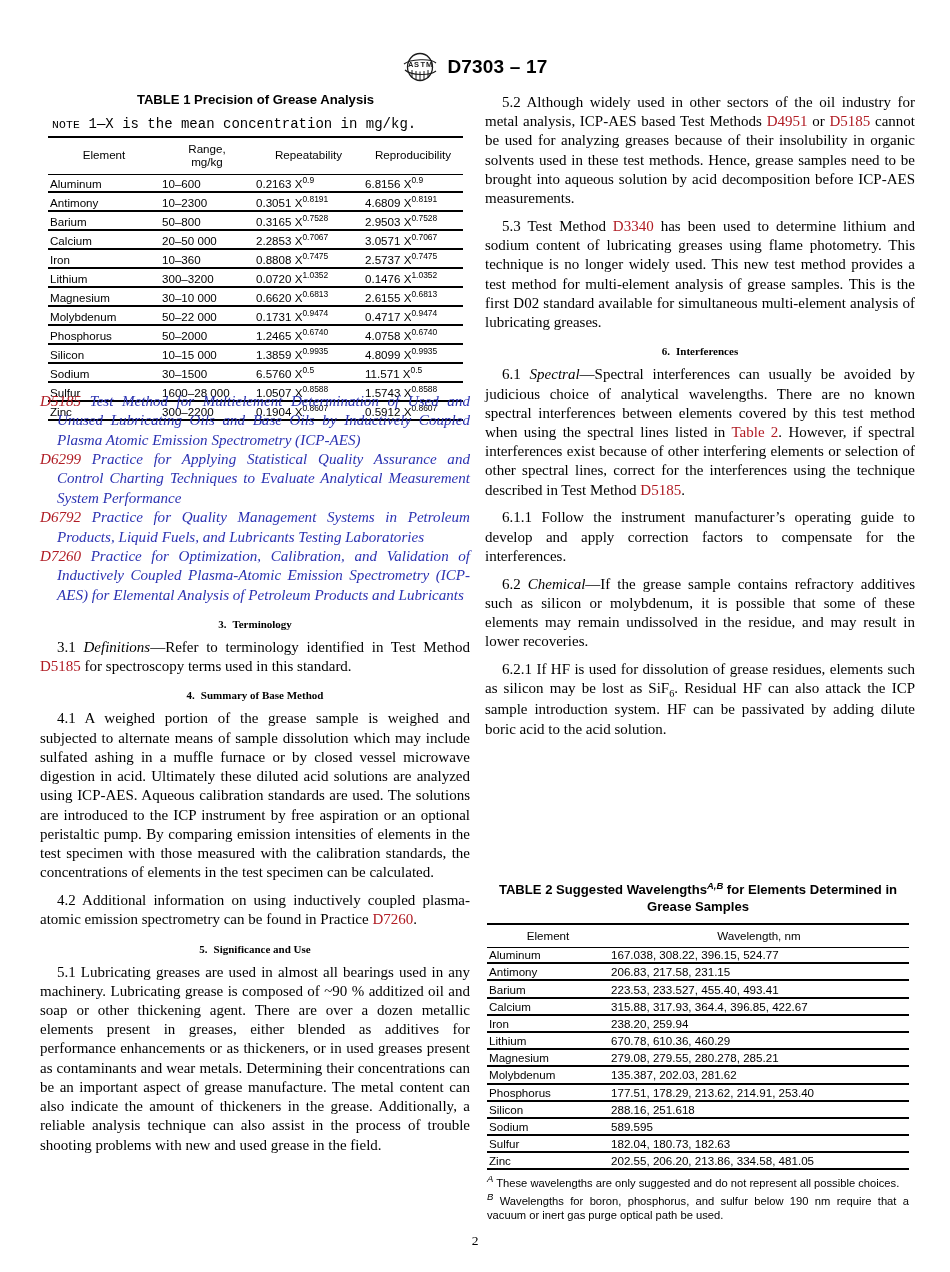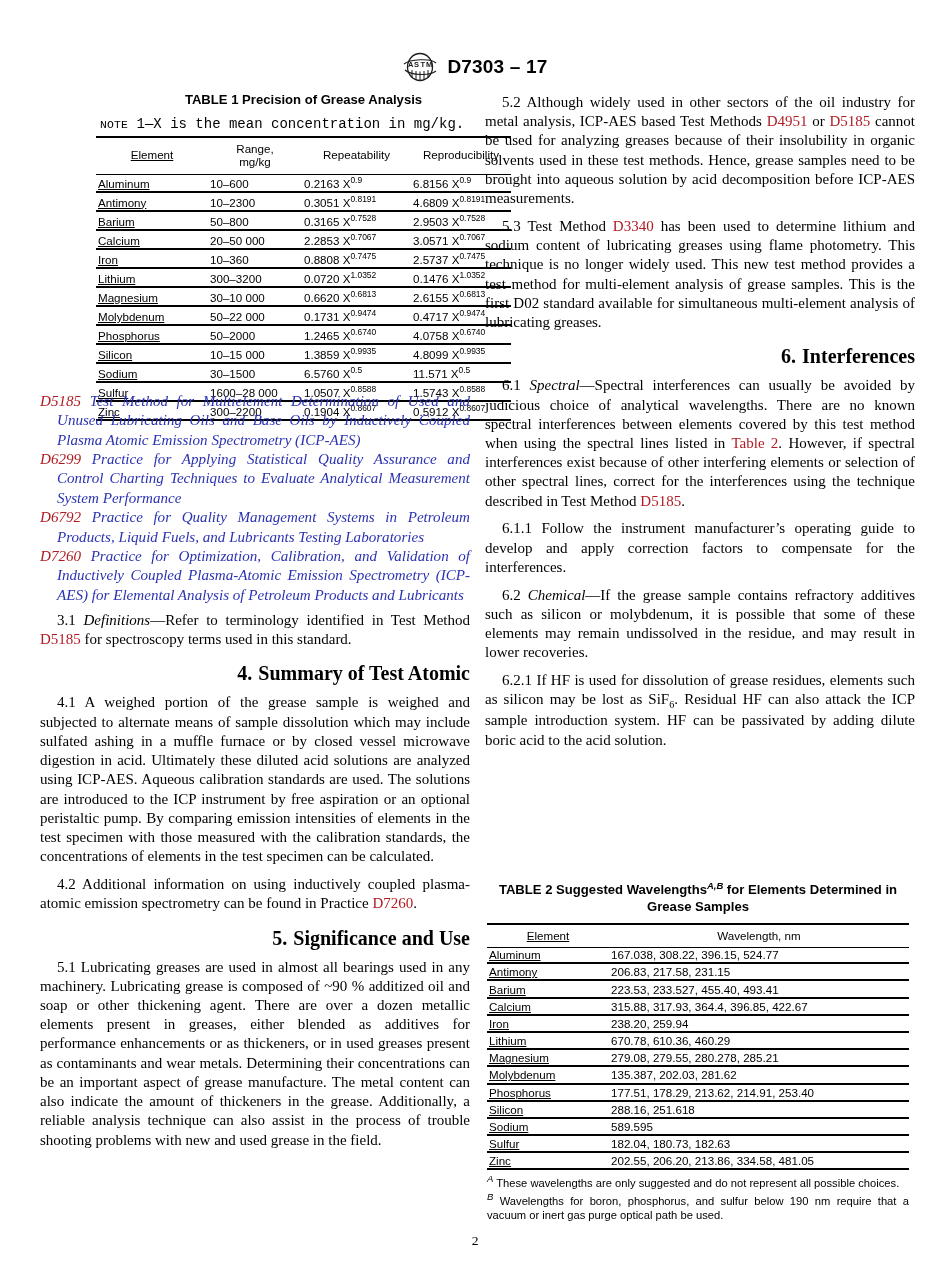--- a/index.html
+++ b/index.html
@@ -50,23 +50,23 @@
     font-size: 15px;
     line-height: 1.283;
     text-align: justify;
     text-justify: inter-word;
     hyphens: manual;
   }
   p.body.tight { margin-bottom: 16px; }
   h3.sec {
     font-family: "Liberation Serif", serif;
     font-weight: bold;
-    font-size: 20px;
+    font-size: 11px;
     margin: 13px 0 8px 0;
-    text-align: right;
+    text-align: center;
   }
   h3.sec .num { margin-right: 6px; }
   .ital { font-style: italic; }
   .red { color: #b01b23; }
   sub { font-size: 0.68em; }
 
   
   .reflist { margin: 0 0 6px 0; }
   .refitem {
     font-size: 15.1px;
@@ -117,26 +117,26 @@
   }
   table.data thead tr.hdr th { border-top: 2.2px solid #000; border-bottom: 1px solid #000; }
   table.data tbody td {
     padding: 1.1px 2px;
     vertical-align: baseline;
     white-space: nowrap;
   }
   table.data tbody tr:first-child td { padding-top: 0; }
   table.data tbody tr:last-child td { padding-bottom: 1px; }
   table.data tbody.lastrow-border td { border-bottom: 2.2px solid #000; }
-  td.el, th.el { text-align: left; padding-left: 4px; text-decoration: underline; }
+  td.el, th.el { text-align: left; padding-left: 4px; }
   sup.exp { font-size: 0.73em; vertical-align: super; }
   .num-cell { font-variant-numeric: tabular-nums; }
 
   
-  #table1 { position: absolute; left: 48px; top: 92px; width: 415px; margin-left: 48px; }
+  #table1 { position: absolute; left: 48px; top: 92px; width: 415px; }
   #table1 table.data tbody td.el { width: 108px; }
   #table1 table.data tbody td.rng { width: 90px; }
   #table1 table.data tbody td.rep { width: 105px; }
 
   
   #table2 { position: absolute; left: 487px; top: 880px; width: 422px; }
   #table2 table.data td.el { width: 118px; }
   #table2 table.data td.wl  { text-align: left; }
   #table2 table.data thead th.wl { text-align: center; }
   .footnotes {
@@ -293,26 +293,29 @@
       <span class="code">D6299</span><span> Practice for Applying Statistical Quality Assurance and Control Charting Techniques to Evaluate Analytical Measurement System Performance</span>
     </div>
     <div class="refitem">
       <span class="code">D6792</span><span> Practice for Quality Management Systems in Petroleum Products, Liquid Fuels, and Lubricants Testing Laboratories</span>
     </div>
     <div class="refitem">
       <span class="code">D7260</span><span> Practice for Optimization, Calibration, and Validation of Inductively Coupled Plasma-Atomic Emission Spectrometry (ICP-AES) for Elemental Analysis of Petroleum Products and Lubricants</span>
     </div>
   </div>
 
+  <h3 class="sec">
+    <span class="num">3.</span><span>Terminology</span>
+  </h3>
   <p class="body">
     <span style="padding-left:17px;"></span><span>3.1 </span><span class="ital">Definitions</span><span>—Refer to terminology identified in Test Method </span><span class="red">D5185</span><span> for spectroscopy terms used in this standard.</span>
   </p>
 
   <h3 class="sec">
-    <span class="num">4.</span><span>Summary of Test Atomic</span>
+    <span class="num">4.</span><span>Summary of Base Method</span>
   </h3>
   <p class="body">
     <span style="padding-left:17px;"></span><span>4.1  A weighed portion of the grease sample is weighed and subjected to alternate means of sample dissolution which may include sulfated ashing in a muffle furnace or by closed vessel microwave digestion in acid. Ultimately these diluted acid solutions are analyzed using ICP-AES. Aqueous calibration standards are used. The solutions are introduced to the ICP instrument by free aspiration or an optional peristaltic pump. By comparing emission intensities of elements in the test specimen with those measured with the calibration standards, the concentrations of elements in the test specimen can be calculated.</span>
   </p>
   <p class="body">
     <span style="padding-left:17px;"></span><span>4.2  Additional information on using inductively coupled plasma-atomic emission spectrometry can be found in Practice </span><span class="red">D7260</span><span>.</span>
   </p>
 
   <h3 class="sec">
     <span class="num">5.</span><span>Significance and Use</span>

